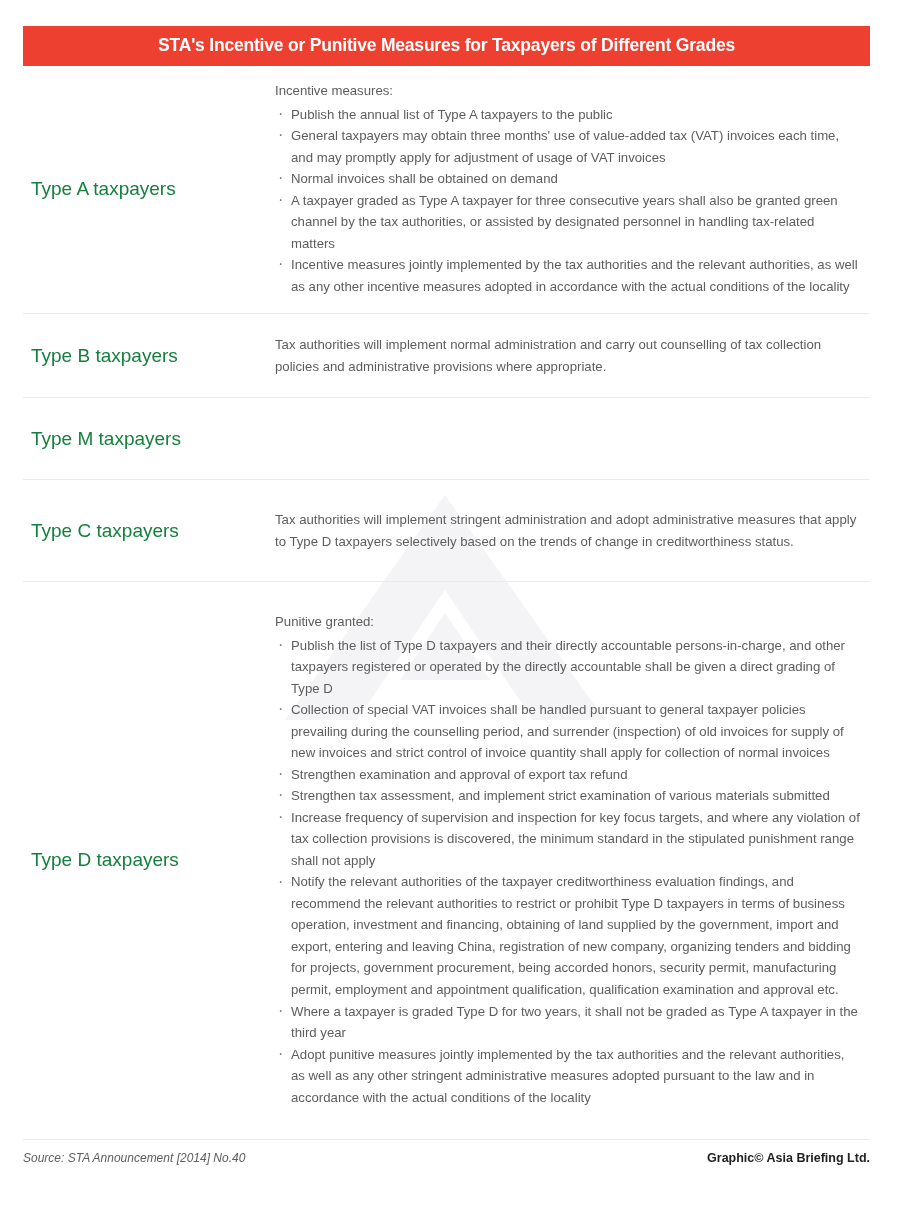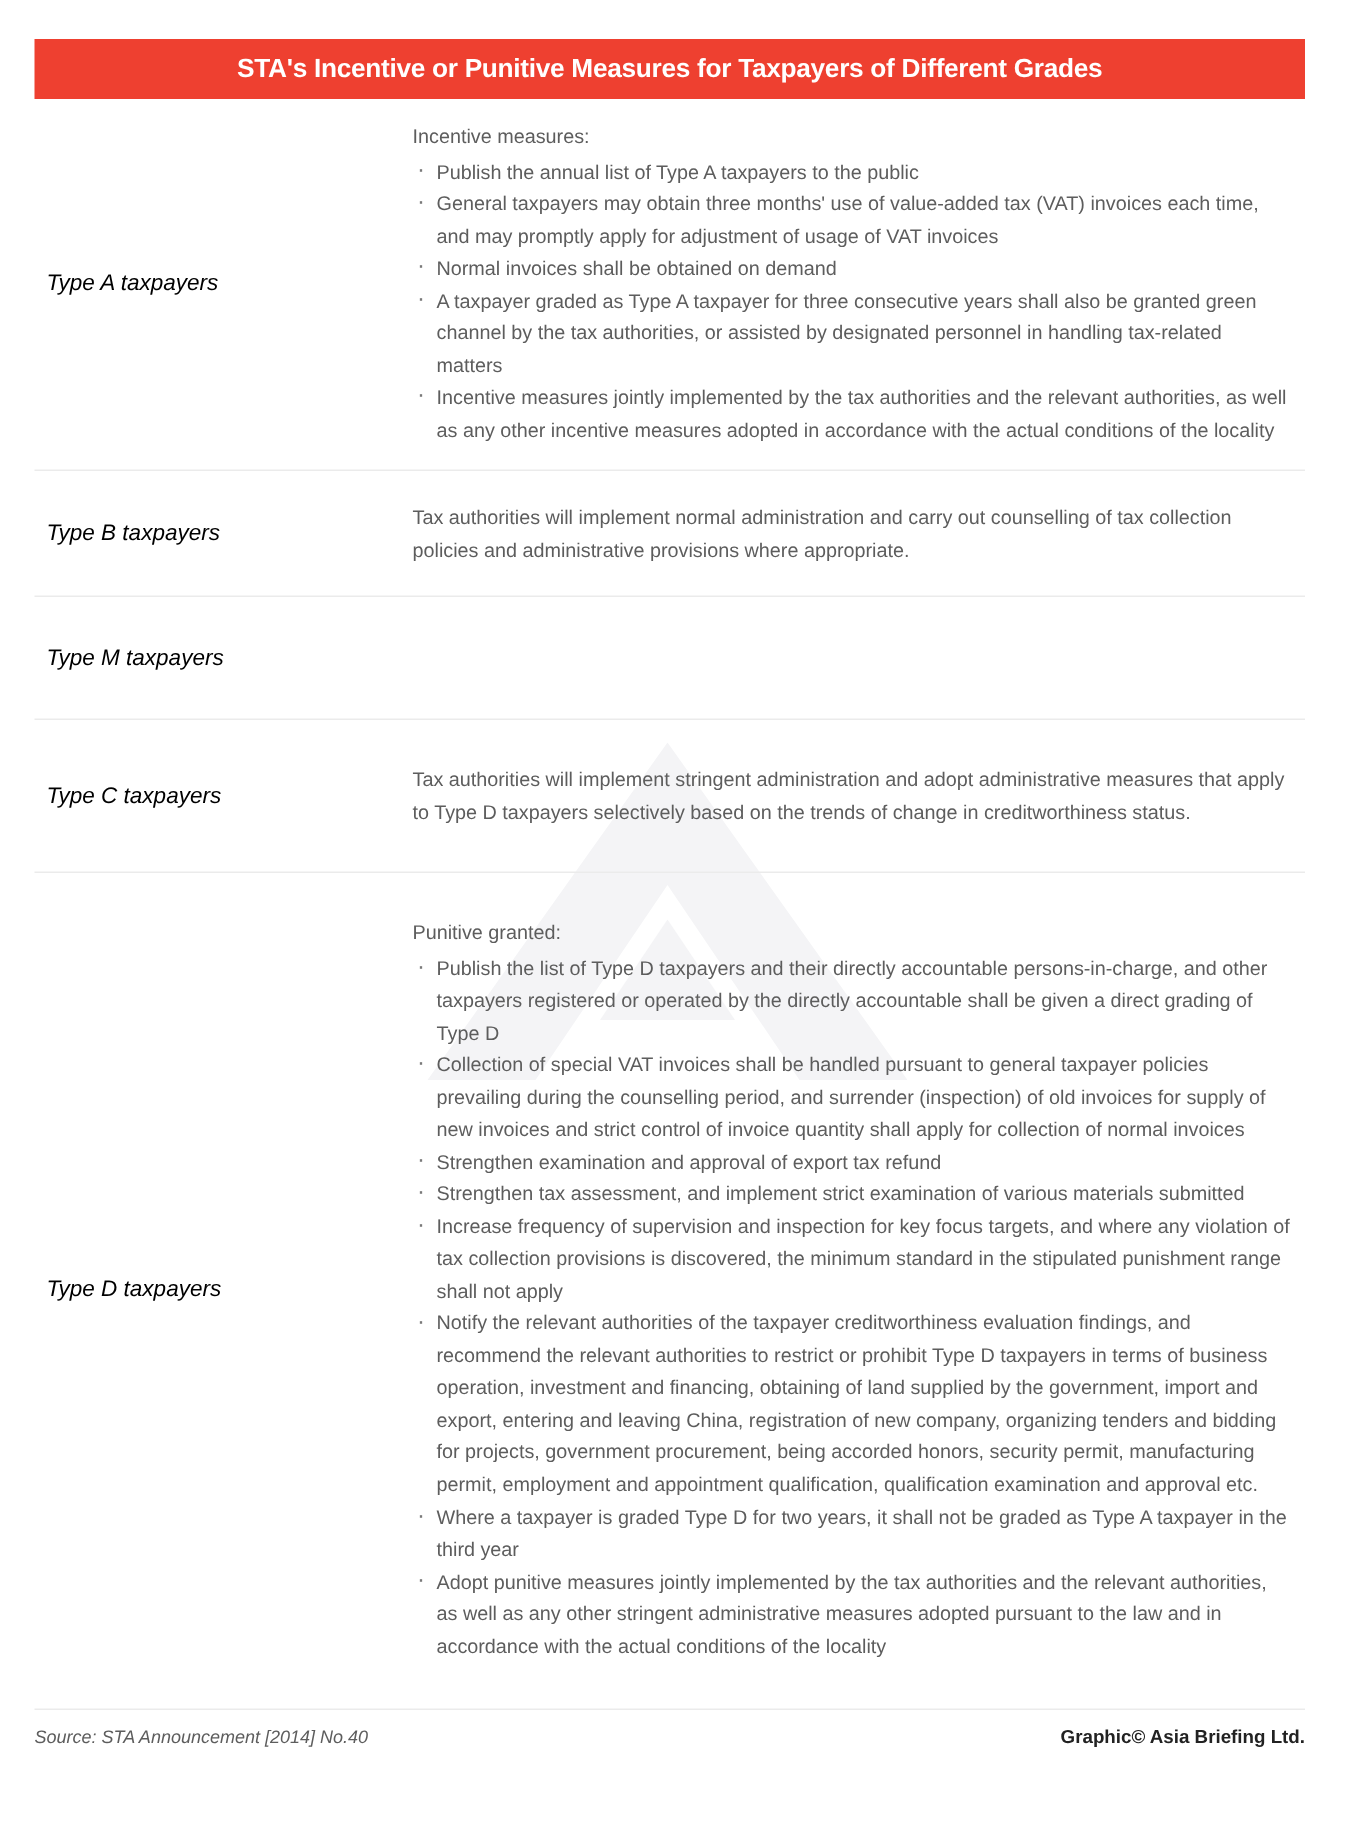--- a/index.html
+++ b/index.html
@@ -67,24 +67,23 @@
     box-sizing: border-box;
   }
   .row:last-of-type {
     border-bottom: 1px solid #ebebeb;
   }
   .cell-label {
     width: 252px;
     flex: 0 0 252px;
     box-sizing: border-box;
     padding-left: 8px;
-    font-size: 15px;
-    color: #000000;
+    font-size: 19px;
+    color: #15803d;
     line-height: 1.45;
-    font-style: italic;
   }
   .cell-body {
     flex: 1 1 auto;
     box-sizing: border-box;
     padding: 0 8px 0 0;
     font-size: 13.2px;
     color: #5d5d5d;
     line-height: 1.63;
   }
   .lead {

